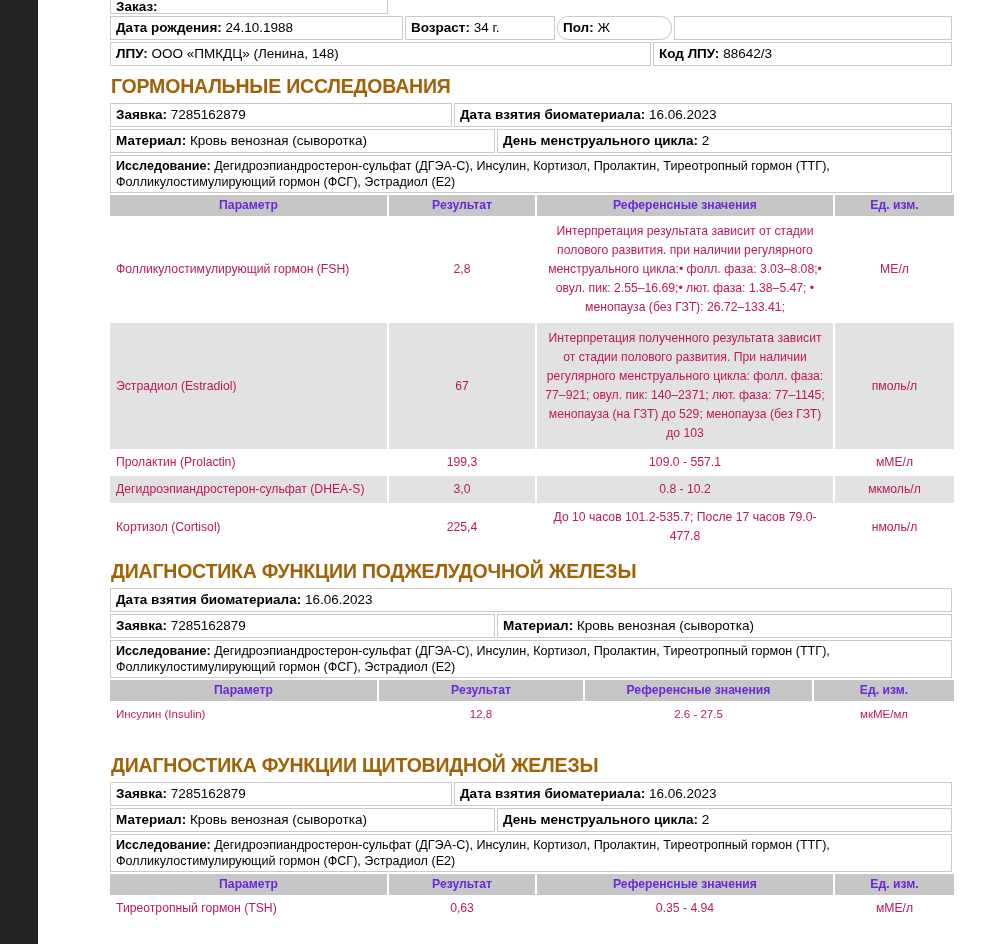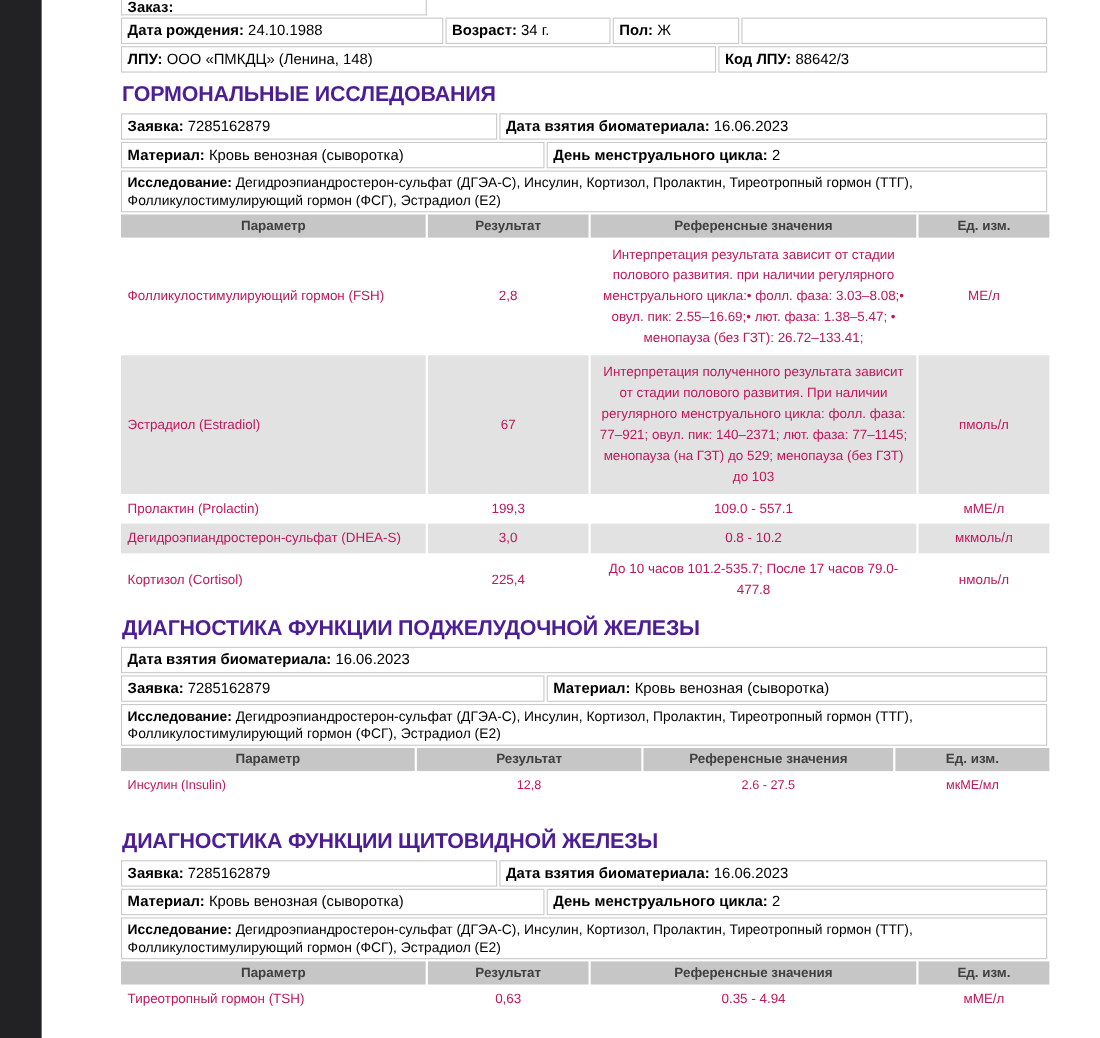--- a/index.html
+++ b/index.html
@@ -82,38 +82,38 @@
     padding-bottom: 2px;
   }
   .box.multi .v { font-size: 12.6px; }
 
   
   h2.section {
     font-size: 19.5px;
     font-weight: bold;
     letter-spacing: -0.2px;
     margin: 9px 0 5px 1px;
-    color: #4c1d95;
+    color: #a16207;
   }
 
   
   table.results {
     width: 100%;
     border-collapse: separate;
     border-spacing: 2px 0;
     table-layout: fixed;
     margin-left: -2px;
   }
   table.results th {
     background: #c6c6c6;
     font-size: 12.2px;
     font-weight: bold;
     padding: 3px 2px 4px 2px;
     text-align: center;
-    color: #404040;
+    color: #6d28d9;
     border: 0;
   }
   table.results td {
     font-size: 12.2px;
     padding: 5px 6px;
     vertical-align: middle;
     color: #be185d;
     border: 0;
     line-height: 17px;
   }
@@ -149,21 +149,21 @@
           <div class="box" style="flex:0 0 293px;">
             <b>Дата рождения:</b>
             <span class="v">24.10.1988</span>
           </div>
           <div class="spacer" style="flex:0 0 2px;"></div>
           <div class="box" style="flex:0 0 150px;">
             <b>Возраст:</b>
             <span class="v">34 г.</span>
           </div>
           <div class="spacer" style="flex:0 0 2px;"></div>
-          <div class="box" style="flex:0 0 115px;">
+          <div class="box" style="flex:0 0 115px;border-radius:11px;">
             <b>Пол:</b>
             <span class="v">Ж</span>
           </div>
           <div class="spacer" style="flex:0 0 2px;"></div>
           <div class="box wide"></div>
         </div>
 
         <div class="row">
           <div class="box" style="flex:0 0 541px;">
             <b>ЛПУ:</b>

